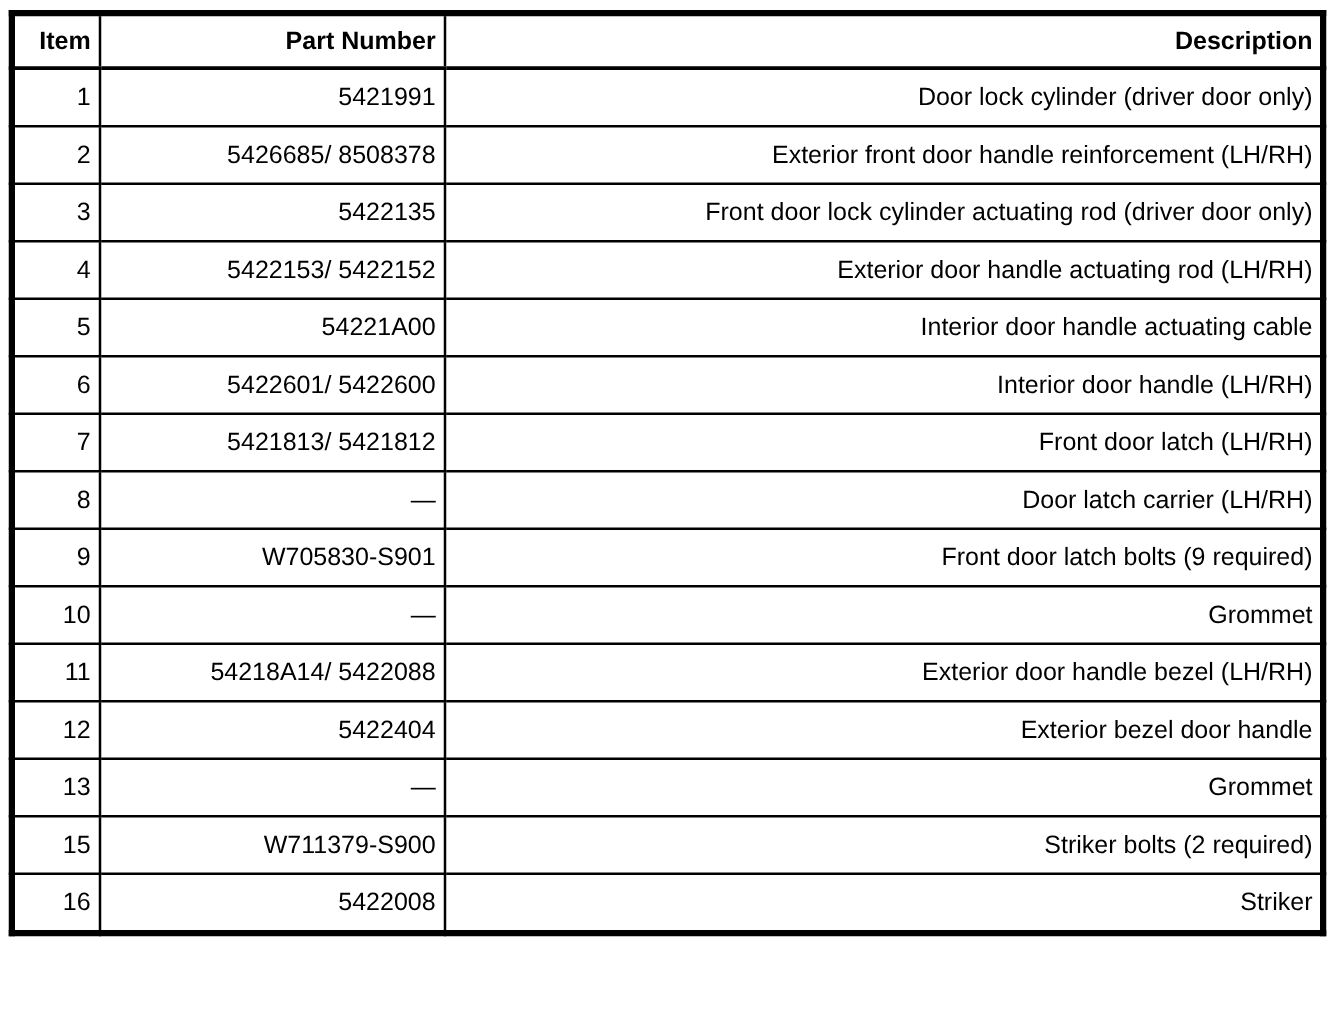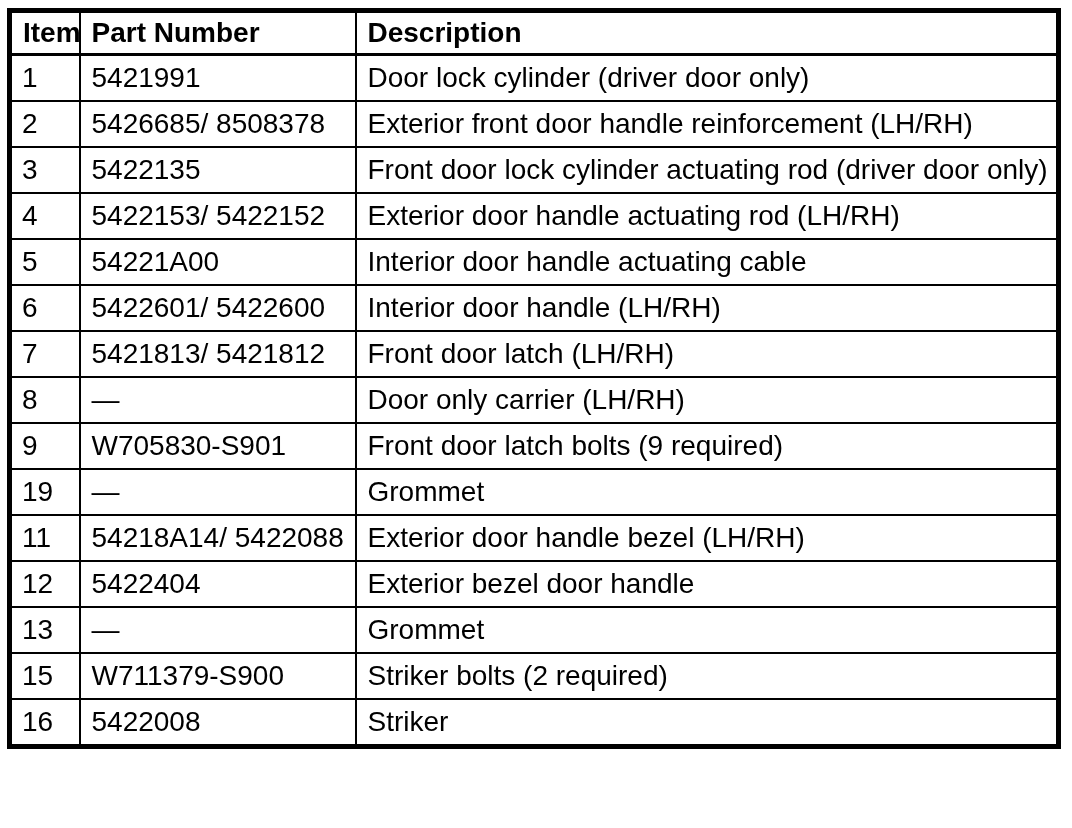--- a/index.html
+++ b/index.html
@@ -23,24 +23,24 @@
     border-collapse: collapse;
     table-layout: fixed;
     border: 5px solid #000000;
   }
   col.col-item { width: 70px; }
   col.col-part { width: 276px; }
   col.col-desc { width: auto; }
   .parts-table th,
   .parts-table td {
     border: 2px solid #000000;
-    font-size: 28px;
+    font-size: 20px;
     line-height: 1.1;
     vertical-align: middle;
-    text-align: left;
+    text-align: right;
     padding: 0 6px 0 11px;
     height: 44px;
     overflow: hidden;
     white-space: nowrap;
   }
   .parts-table thead th {
     font-weight: bold;
     height: 40px;
     border-bottom-width: 3px;
   }
@@ -97,29 +97,29 @@
           <td data-name="description-cell">Interior door handle (LH/RH)</td>
         </tr>
         <tr data-name="table-row">
           <td data-name="item-cell">7</td>
           <td data-name="part-number-cell">5421813/ 5421812</td>
           <td data-name="description-cell">Front door latch (LH/RH)</td>
         </tr>
         <tr data-name="table-row">
           <td data-name="item-cell">8</td>
           <td data-name="part-number-cell">—</td>
-          <td data-name="description-cell">Door only carrier (LH/RH)</td>
+          <td data-name="description-cell">Door latch carrier (LH/RH)</td>
         </tr>
         <tr data-name="table-row">
           <td data-name="item-cell">9</td>
           <td data-name="part-number-cell">W705830-S901</td>
           <td data-name="description-cell">Front door latch bolts (9 required)</td>
         </tr>
         <tr data-name="table-row">
-          <td data-name="item-cell">19</td>
+          <td data-name="item-cell">10</td>
           <td data-name="part-number-cell">—</td>
           <td data-name="description-cell">Grommet</td>
         </tr>
         <tr data-name="table-row">
           <td data-name="item-cell">11</td>
           <td data-name="part-number-cell">54218A14/ 5422088</td>
           <td data-name="description-cell">Exterior door handle bezel (LH/RH)</td>
         </tr>
         <tr data-name="table-row">
           <td data-name="item-cell">12</td>

